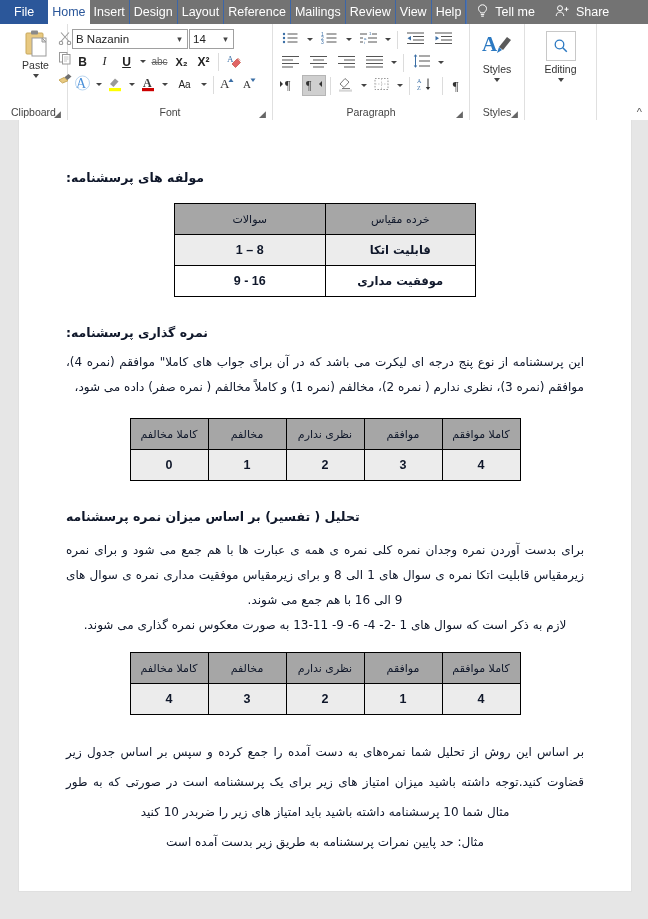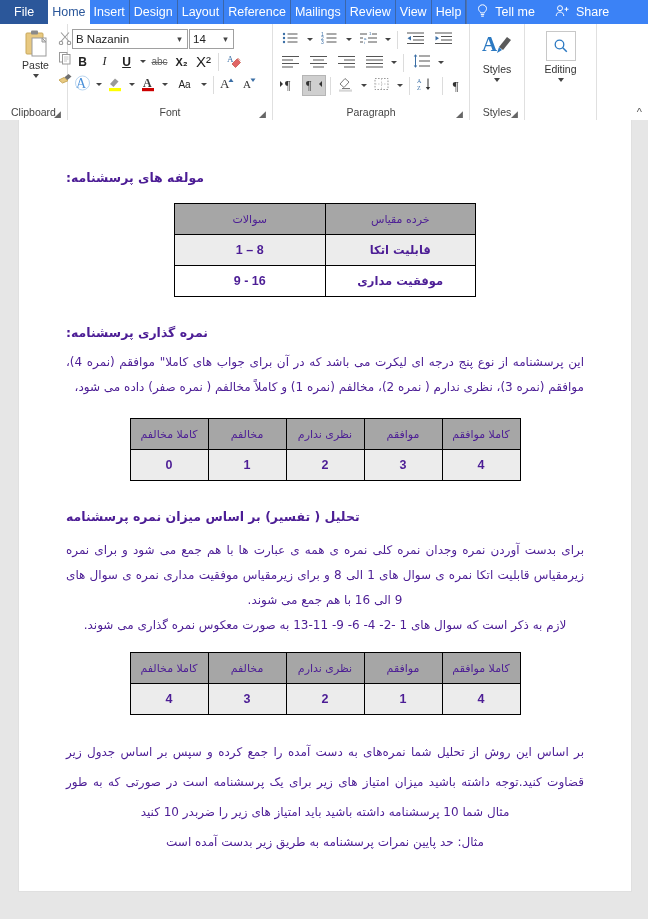--- a/index.html
+++ b/index.html
@@ -16,21 +16,21 @@
   
   #app {
     width: 648px;
     height: 919px;
     position: relative;
     direction: ltr;
   }
 
   .tabbar {
     height: 24px;
-    background: #3b82f6;
+    background: #737373;
     display: flex;
     align-items: stretch;
     direction: ltr;
     color: #ffffff;
     font-size: 12.5px;
     user-select: none;
   }
   .tab {
     display: flex;
     align-items: center;
@@ -216,21 +216,21 @@
     height: 772px;
     background: #ffffff;
     box-sizing: border-box;
     border: 1px solid #e0e0e0;
     border-top: none;
   }
   .content {
     direction: rtl;
     padding: 0 47px;
     font-family: "DejaVu Sans", "Liberation Sans", sans-serif;
-    color: #4c1d95;
+    color: #0f172a;
   }
 
   .h-bold {
     font-weight: bold;
     font-size: 12.5px;
     text-align: left;
     direction: rtl;
   }
 
   .para {
@@ -396,21 +396,21 @@
               <span class="arrow">▾</span>
             </div>
           </div>
           <div class="row">
             <div class="btn" style="font-weight:bold;">B</div>
             <div class="btn" style="font-style:italic;font-family:'Liberation Serif',serif;">I</div>
             <div class="btn" style="text-decoration:underline;font-weight:bold;">U</div>
             <span class="tinycaret"></span>
             <div class="btn" style="text-decoration:line-through;font-size:10px;color:#666;">abc</div>
             <div class="btn" style="font-size:11px;font-weight:bold;">X₂</div>
-            <div class="btn" style="font-size:15px;font-weight:normal;">X²</div>
+            <div class="btn" style="font-size:12px;font-weight:bold;">X²</div>
             <span class="sep-v"></span>
             <div class="btn">
               <span>
                 <svg width="16" height="15" viewBox="0 0 16 15">
                     <text x="1" y="9" font-size="9" fill="#3a6ea5" font-family="Liberation Serif, serif">A</text>
                     <path d="M6 11l5-5 3.5 3.5-5 5z" fill="#e06666" stroke="#c0392b" stroke-width=".6"></path>
                     <path d="M11.5 5l2.5 2.5" stroke="#c0392b" stroke-width=".8"></path>
                   </svg>
               </span>
             </div>

